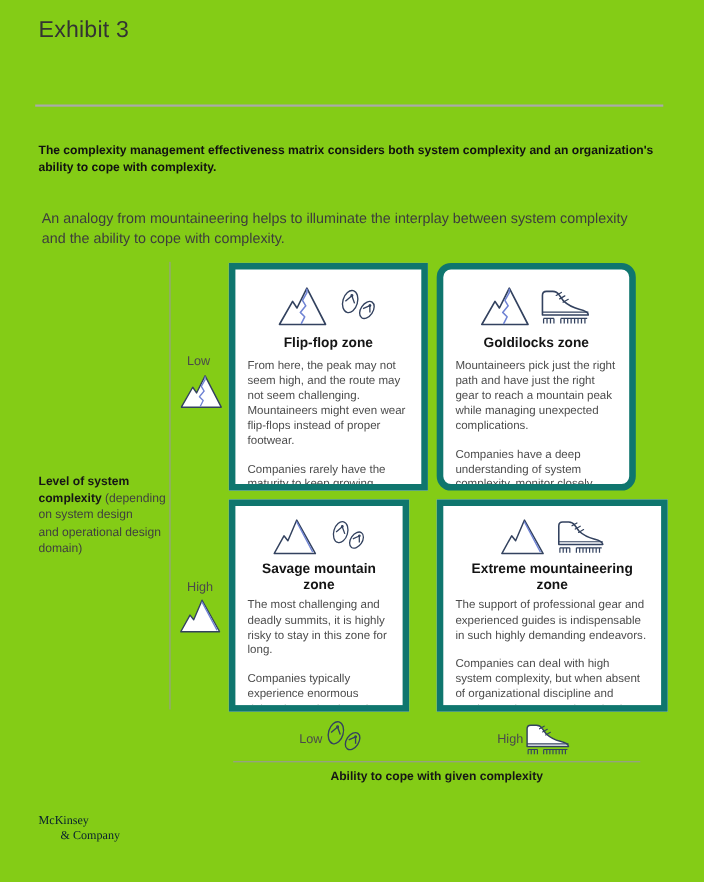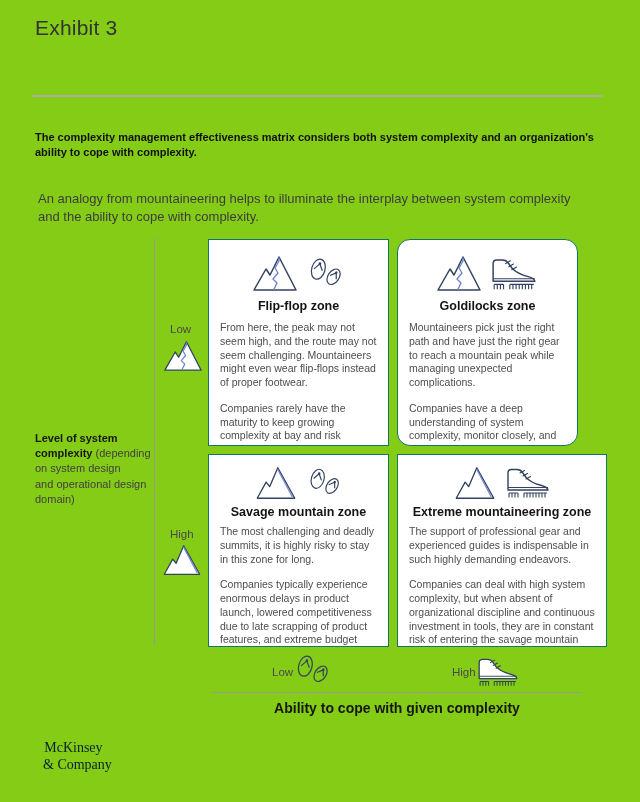--- a/index.html
+++ b/index.html
@@ -30,25 +30,25 @@
   .y-low-icon   { left:164px; top:339px; }
   .y-high-label { left:170px; top:528px; }
   .y-high-icon  { left:162px; top:544px; }
 
   .y-title { left:35px; top:431px; width:135px; font-size:11px; line-height:1.38; color:#3f3f3f; }
   .y-title .b { font-weight:bold; color:#161616; }
 
   
   .quad {
     position:absolute; box-sizing:border-box; background:#fff;
-    border:1px solid #0f766e; padding:6px 11px 0 11px; overflow:hidden;
+    border:6px solid #0f766e; padding:6px 11px 0 11px; overflow:hidden;
   }
   .q-tl { left:208px; top:239px; width:181px; height:207px; }
   .q-tr { left:397px; top:239px; width:181px; height:207px;border-radius:13px; }
-  .q-bl { left:208px; top:454px; width:181px; height:193px; }
+  .q-bl { left:208px; top:454px; width:164px; height:193px; }
   .q-br { left:397px; top:454px; width:210px; height:193px; }
 
   .quad-icons {
     display:flex; justify-content:center; align-items:flex-end; gap:9px;
     height:44px; margin-top:2px;
   }
   .q-bl .quad-icons, .q-br .quad-icons { height:37px; }
   .quad-title {
     text-align:center; font-weight:bold; font-size:12.5px; color:#141414;
     margin:7px 0 8px 0;
@@ -59,30 +59,30 @@
   }
 
   
   .x-low-label  { left:272px; top:666px; }
   .x-high-label { left:452px; top:666px; }
   .x-low-icon   { left:293px; top:650px; }
   .x-high-icon  { left:476px; top:656px; }
 
   .x-title {
     left:212px; top:700px; width:370px; text-align:center;
-    font-size:14px; font-weight:bold; color:#161616;
+    font-size:11px; font-weight:bold; color:#161616;
   }
   .x-sub {
     left:212px; top:714px; width:370px; text-align:center;
     font-size:11.3px; color:#4a4a4a;
   }
 
   
-  .logo { left:35px; top:741px; font-family:"Liberation Serif", serif; color:#08202e; font-size:14px; line-height:1.05;text-align:center; }
-  .logo .line2 { margin-left:8px; margin-top:2px; }
+  .logo { left:35px; top:741px; font-family:"Liberation Serif", serif; color:#08202e; font-size:11px; line-height:1.05; }
+  .logo .line2 { margin-left:20px; margin-top:2px; }
 
   .icon svg { display:block; }
   .sr-defs { position:absolute; width:0; height:0; overflow:hidden; }
 </style>
 </head>
 <body>
 
 <svg class="sr-defs" aria-hidden="true">
   <defs>
     <symbol id="sym-mountain-trail" viewBox="0 0 44 38">

